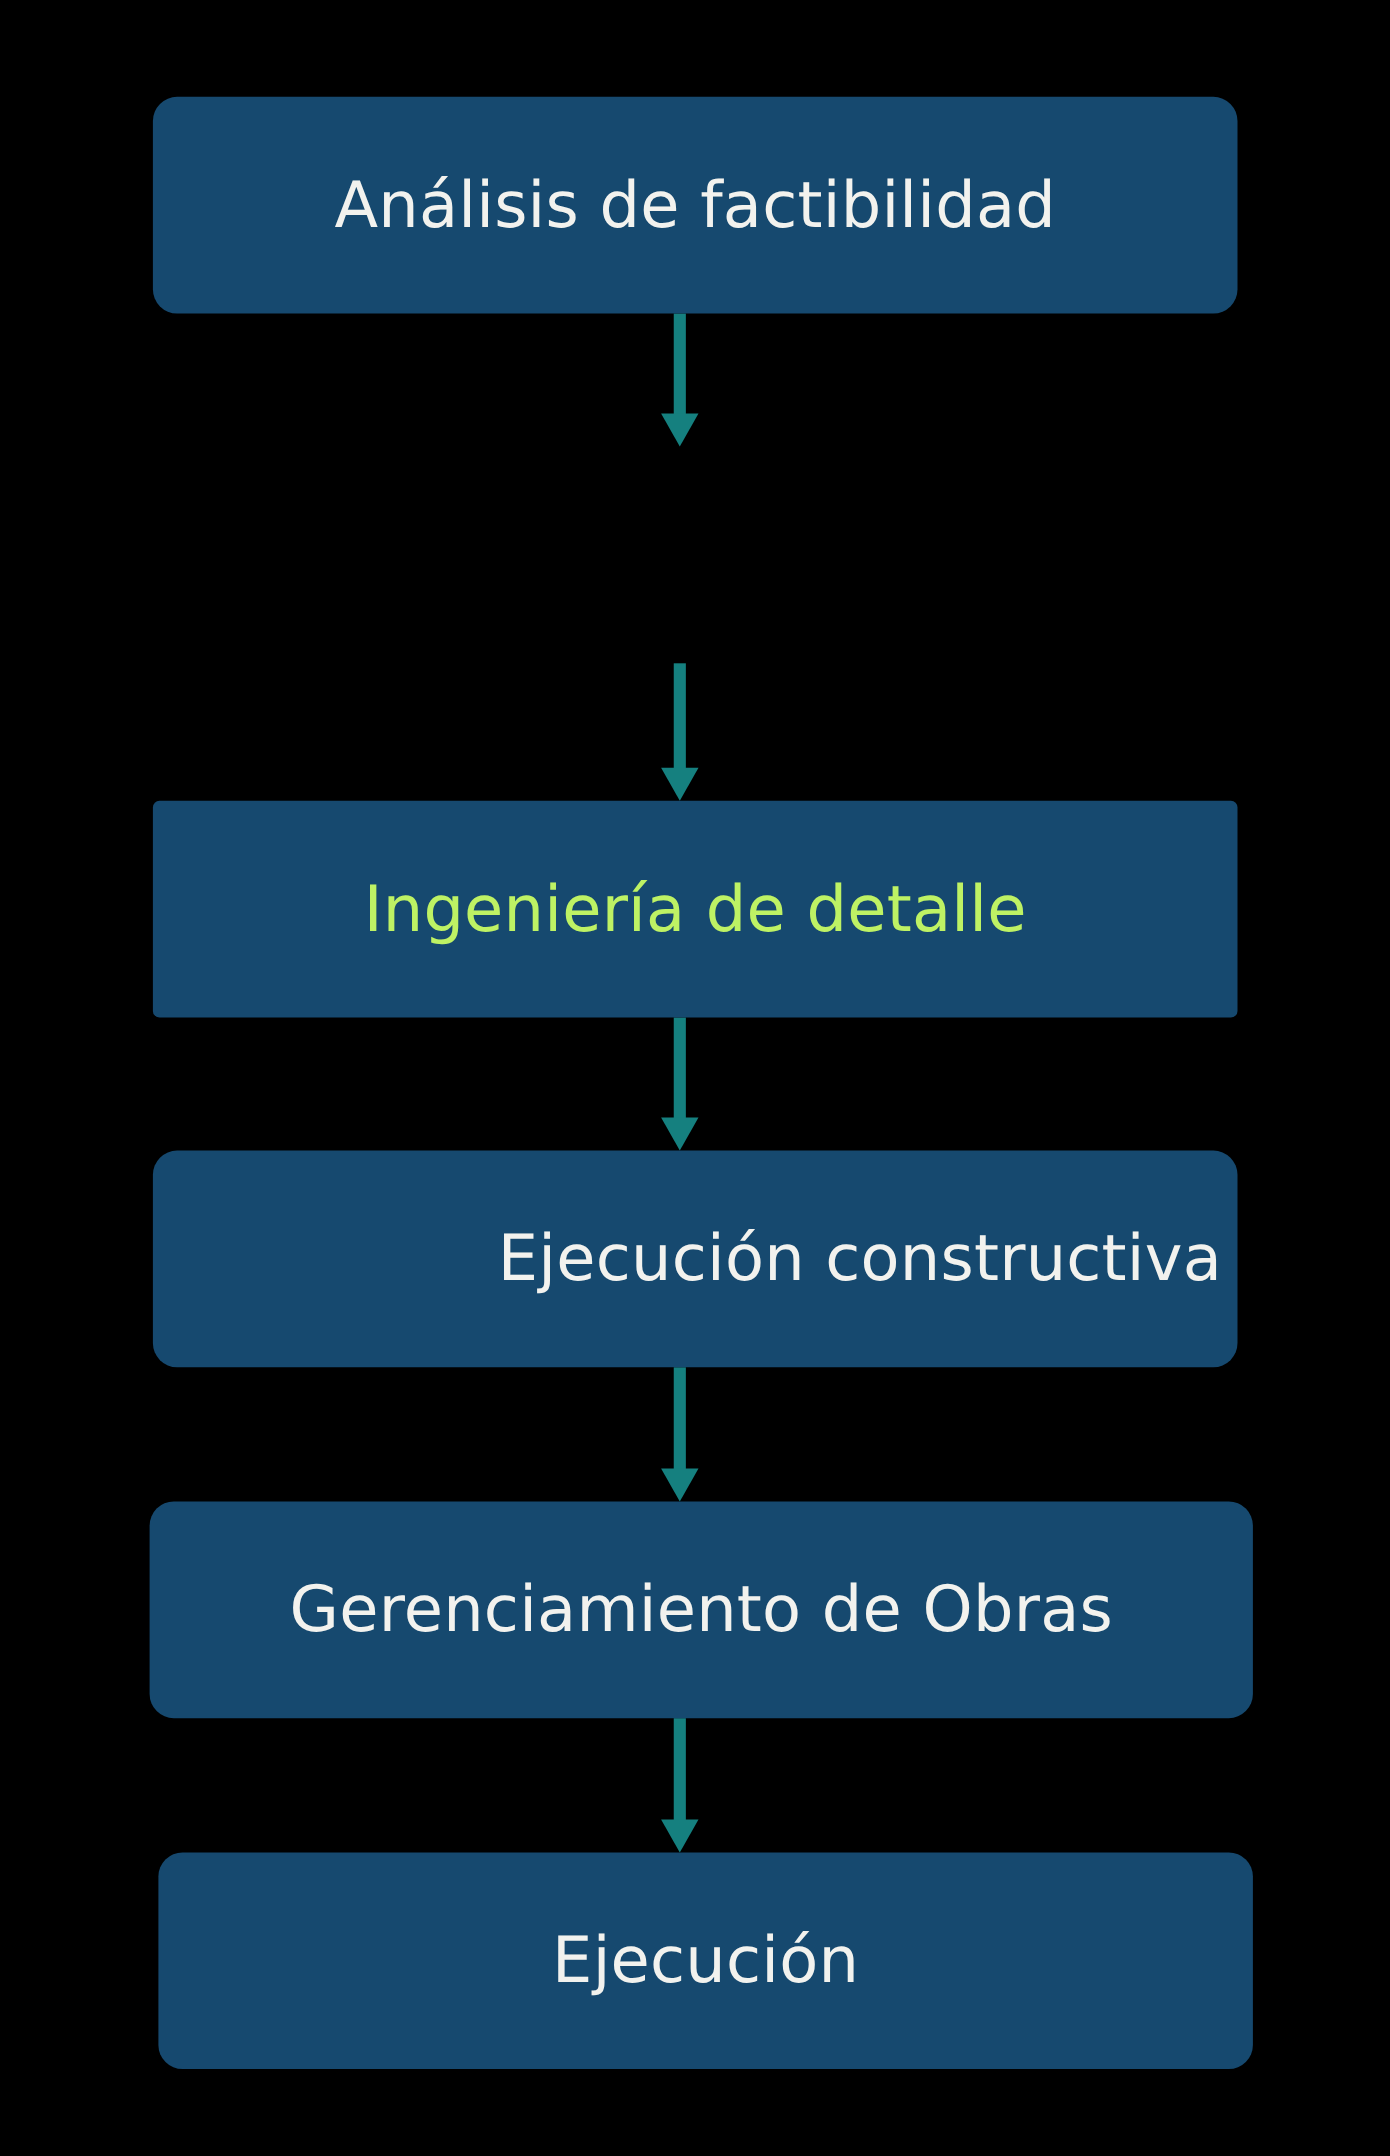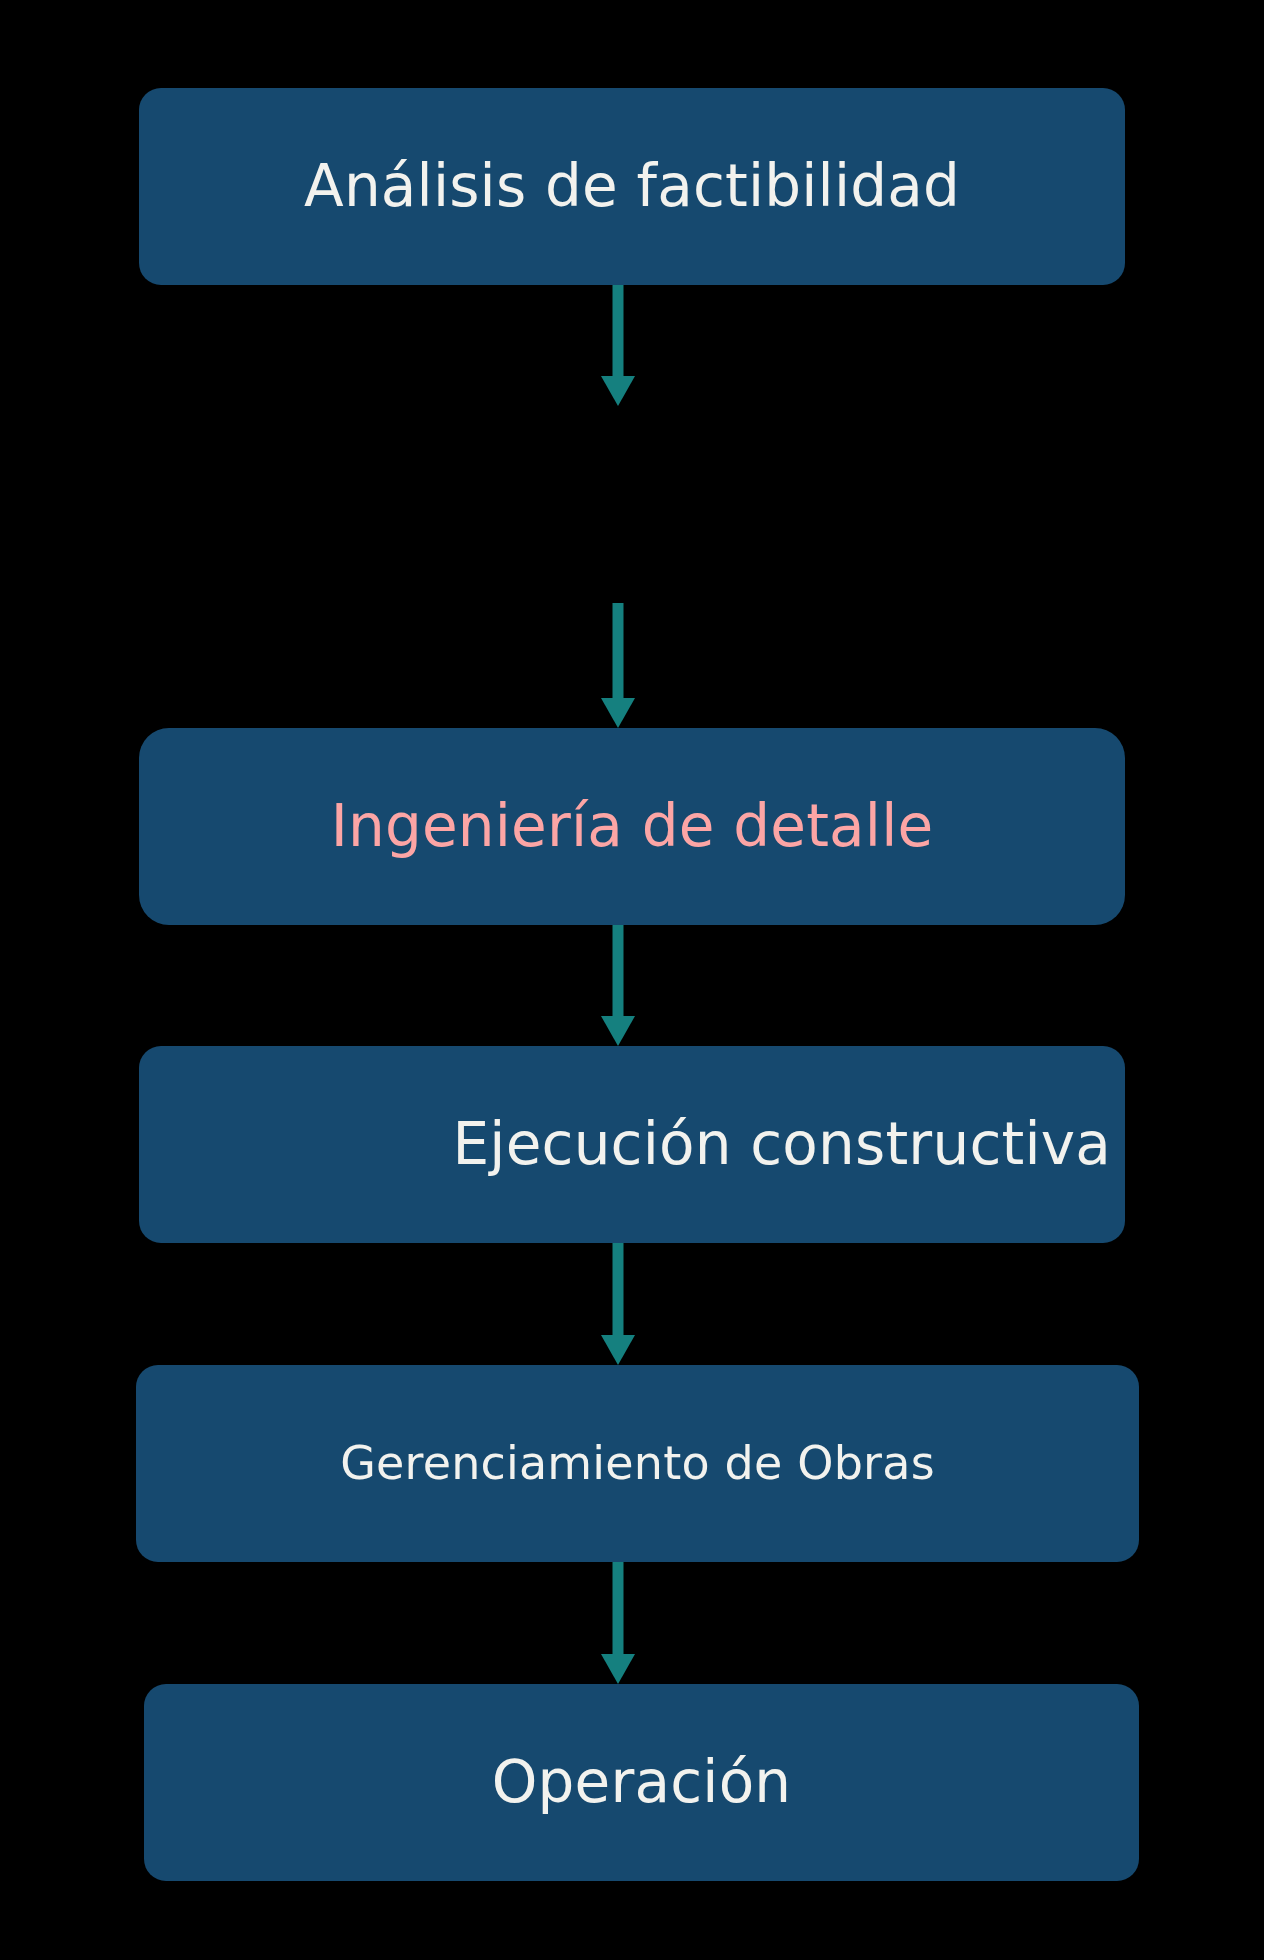--- a/index.html
+++ b/index.html
@@ -90,29 +90,29 @@
   <div class="connector" style="left: 601px; top: 1562px; height: 122px;">
     <div class="stem" style="height: 94px; background: rgb(21, 128, 127);"></div>
     <div class="head" style="top: 92px; border-top-color: rgb(21, 128, 127);"></div>
   </div>
 
   <div class="node" style="left: 139px; top: 88px; width: 986px; height: 197px; background: rgb(22, 73, 111); color: rgb(242, 242, 238); border-radius: 22px; font-size: 58px;">
     <span class="node-label">Análisis de factibilidad</span>
   </div>
 
 
-  <div class="node" style="left: 139px; top: 728px; width: 986px; height: 197px; background: rgb(22, 73, 111); color: #fca5a5; border-radius: 30px; font-size: 58px;">
+  <div class="node" style="left: 139px; top: 728px; width: 986px; height: 197px; background: rgb(22, 73, 111); color: #bef264; border-radius: 6px; font-size: 58px;">
     <span class="node-label">Ingeniería de detalle</span>
   </div>
 
   <div class="node" style="left: 139px; top: 1046px; width: 986px; height: 197px; background: rgb(22, 73, 111); color: rgb(242, 242, 238); border-radius: 22px; font-size: 58px; justify-content: flex-end;">
     <span class="node-label">Ejecución constructiva</span>
   </div>
 
-  <div class="node" style="left: 136px; top: 1365px; width: 1003px; height: 197px; background: rgb(22, 73, 111); color: rgb(242, 242, 238); border-radius: 22px; font-size: 46px;">
+  <div class="node" style="left: 136px; top: 1365px; width: 1003px; height: 197px; background: rgb(22, 73, 111); color: rgb(242, 242, 238); border-radius: 22px; font-size: 58px;">
     <span class="node-label">Gerenciamiento de Obras</span>
   </div>
 
   <div class="node" style="left: 144px; top: 1684px; width: 995px; height: 197px; background: rgb(22, 73, 111); color: rgb(242, 242, 238); border-radius: 22px; font-size: 58px;">
-    <span class="node-label">Operación</span>
+    <span class="node-label">Ejecución</span>
   </div>
 
 </div>
 
 </body></html>

